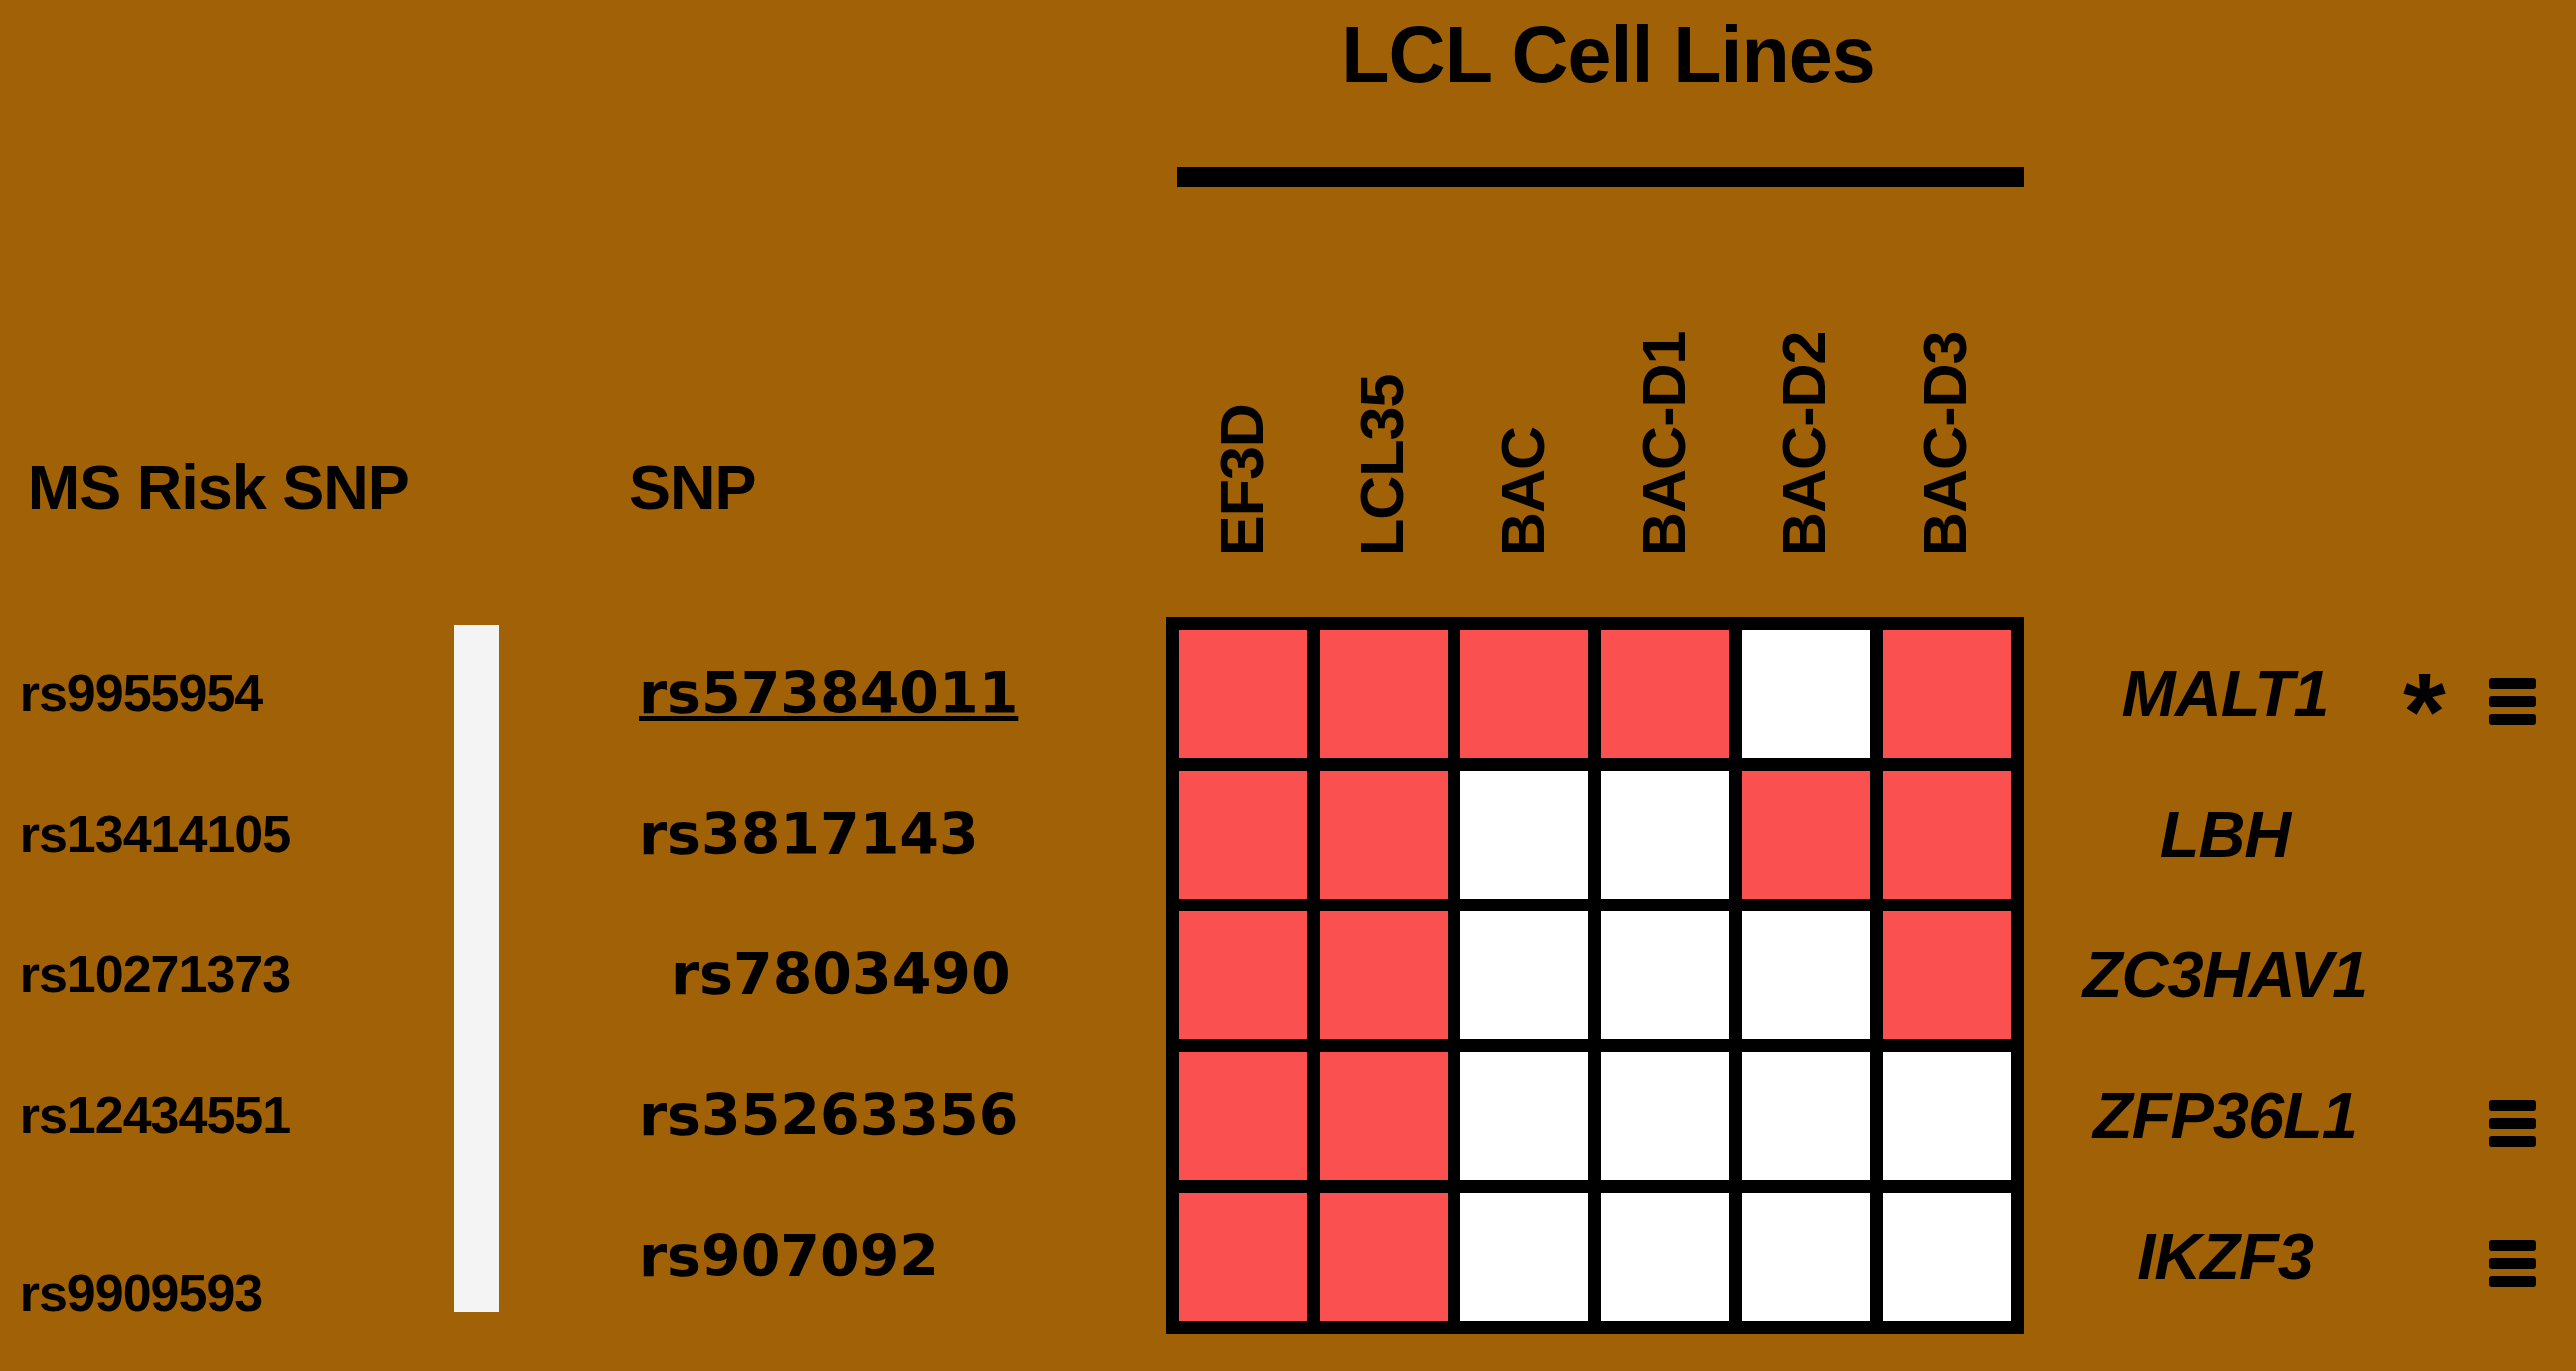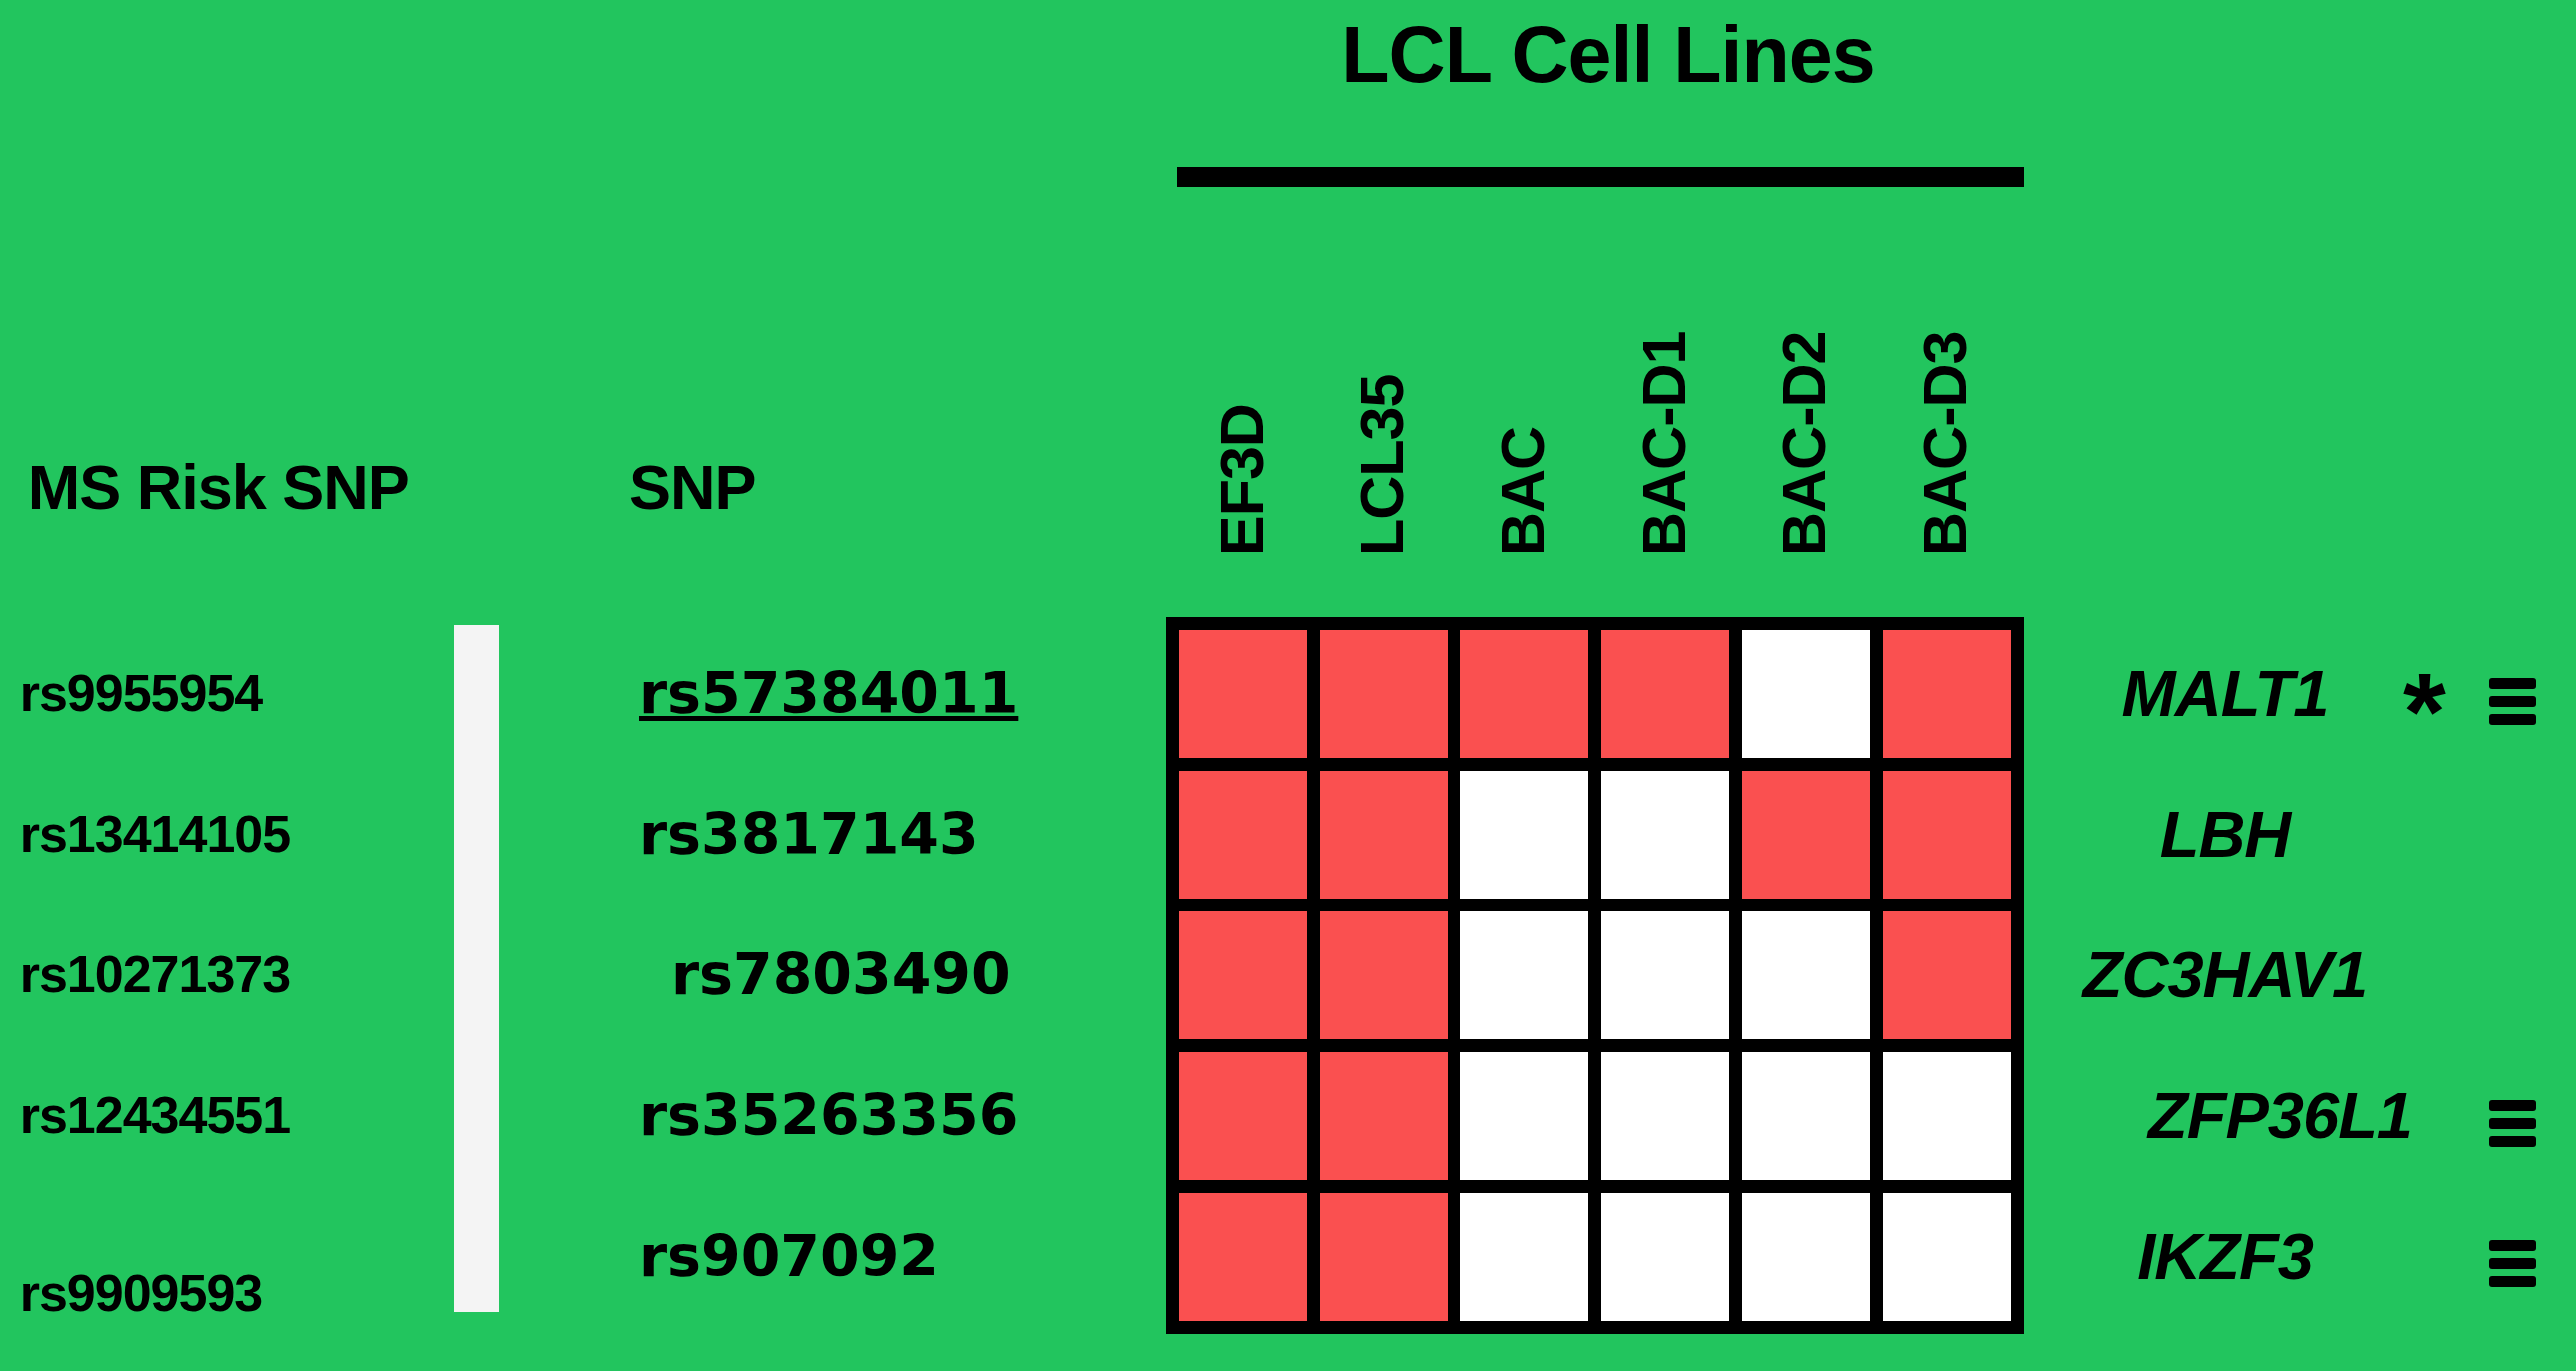--- a/index.html
+++ b/index.html
@@ -1,19 +1,19 @@
 <!DOCTYPE html>
 <html><head>
 <meta charset="utf-8">
 <style>
   html,body{margin:0;padding:0;background:#ffffff;}
   #figure{
     position:relative;
     width:2576px;height:1371px;
-    background:#22c55e;
+    background:#a16207;
     font-family:"Liberation Sans",sans-serif;
     overflow:hidden;
   }
   .abs{position:absolute;}
   
   #col-band{
     left:454px;top:625px;width:45px;height:687px;
     background:#f4f4f4;
   }
   
@@ -152,21 +152,21 @@
         <span></span>
       </div>
       <div class="abs ms-label" style="top: 795px;">rs13414105</div>
       <div class="abs snp-label" style="top: 795px;">rs3817143</div>
       <div class="abs gene-label" style="top: 793px;">LBH</div>
       <div class="abs ms-label" style="top: 935px;">rs10271373</div>
       <div class="abs snp-label" style="top: 935px; margin-left: 32px;">rs7803490</div>
       <div class="abs gene-label" style="top: 933px;">ZC3HAV1</div>
       <div class="abs ms-label" style="top: 1076px;">rs12434551</div>
       <div class="abs snp-label" style="top: 1076px;">rs35263356</div>
-      <div class="abs gene-label" style="top: 1074px; text-align: right;">ZFP36L1</div>
+      <div class="abs gene-label" style="top: 1074px;">ZFP36L1</div>
       <div class="abs tribar" style="top: 1100px;">
         <span></span>
         <span></span>
         <span></span>
       </div>
       <div class="abs ms-label" style="top: 1254px;">rs9909593</div>
       <div class="abs snp-label" style="top: 1217px;">rs907092</div>
       <div class="abs gene-label" style="top: 1215px;">IKZF3</div>
       <div class="abs tribar" style="top: 1240px;">
         <span></span>

